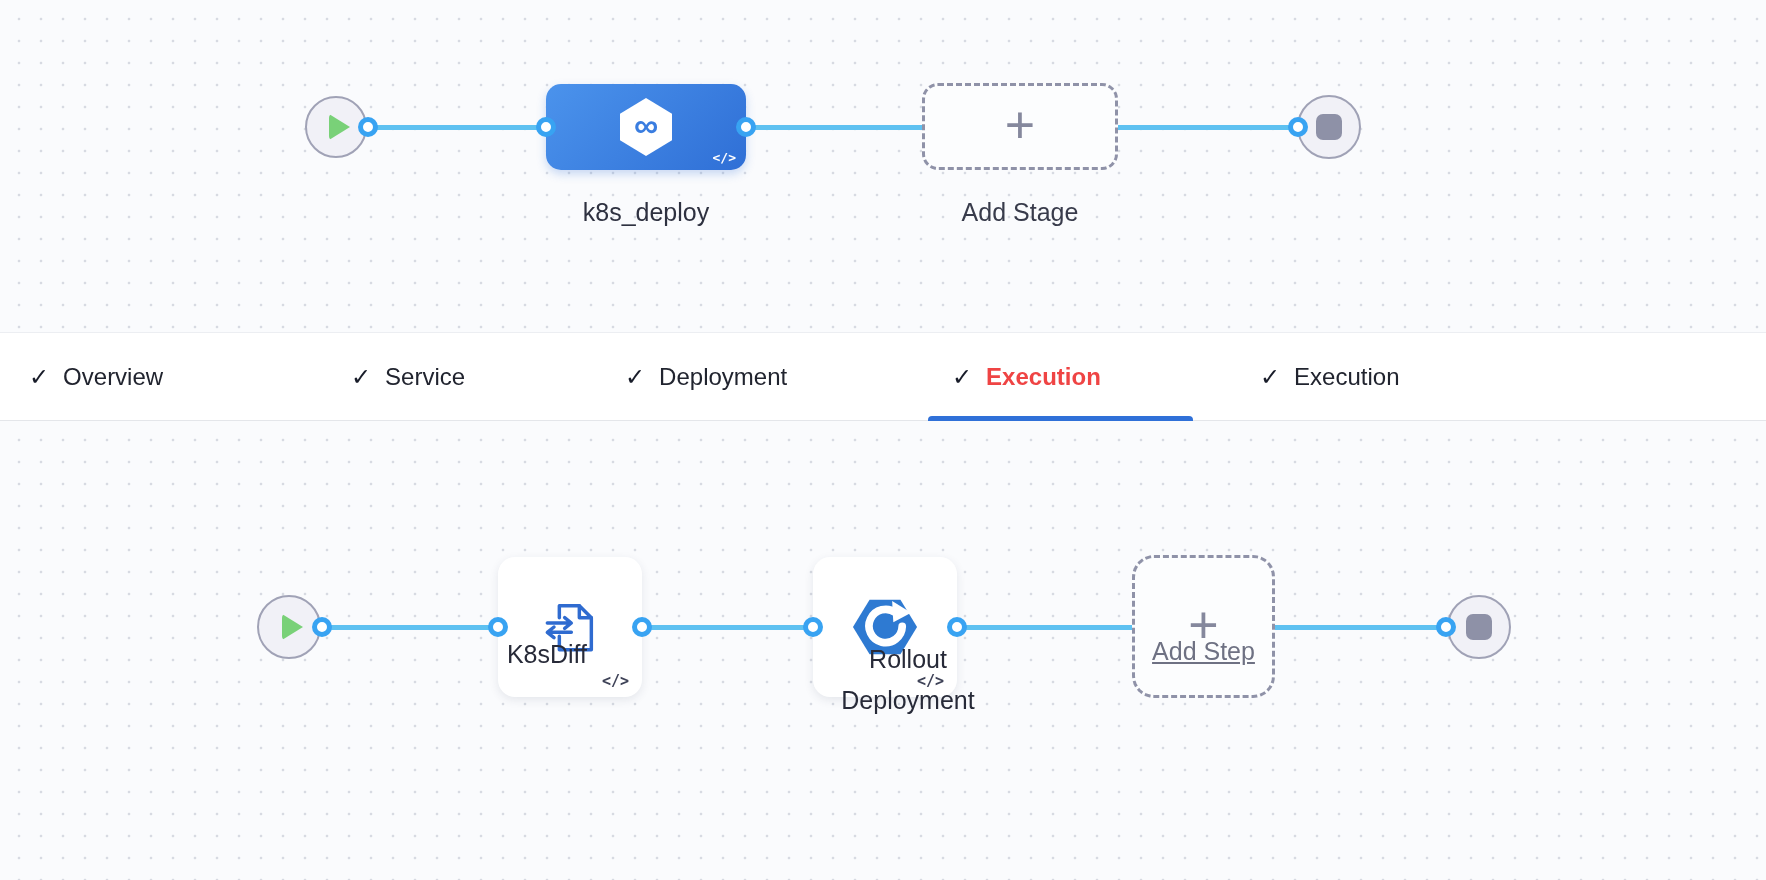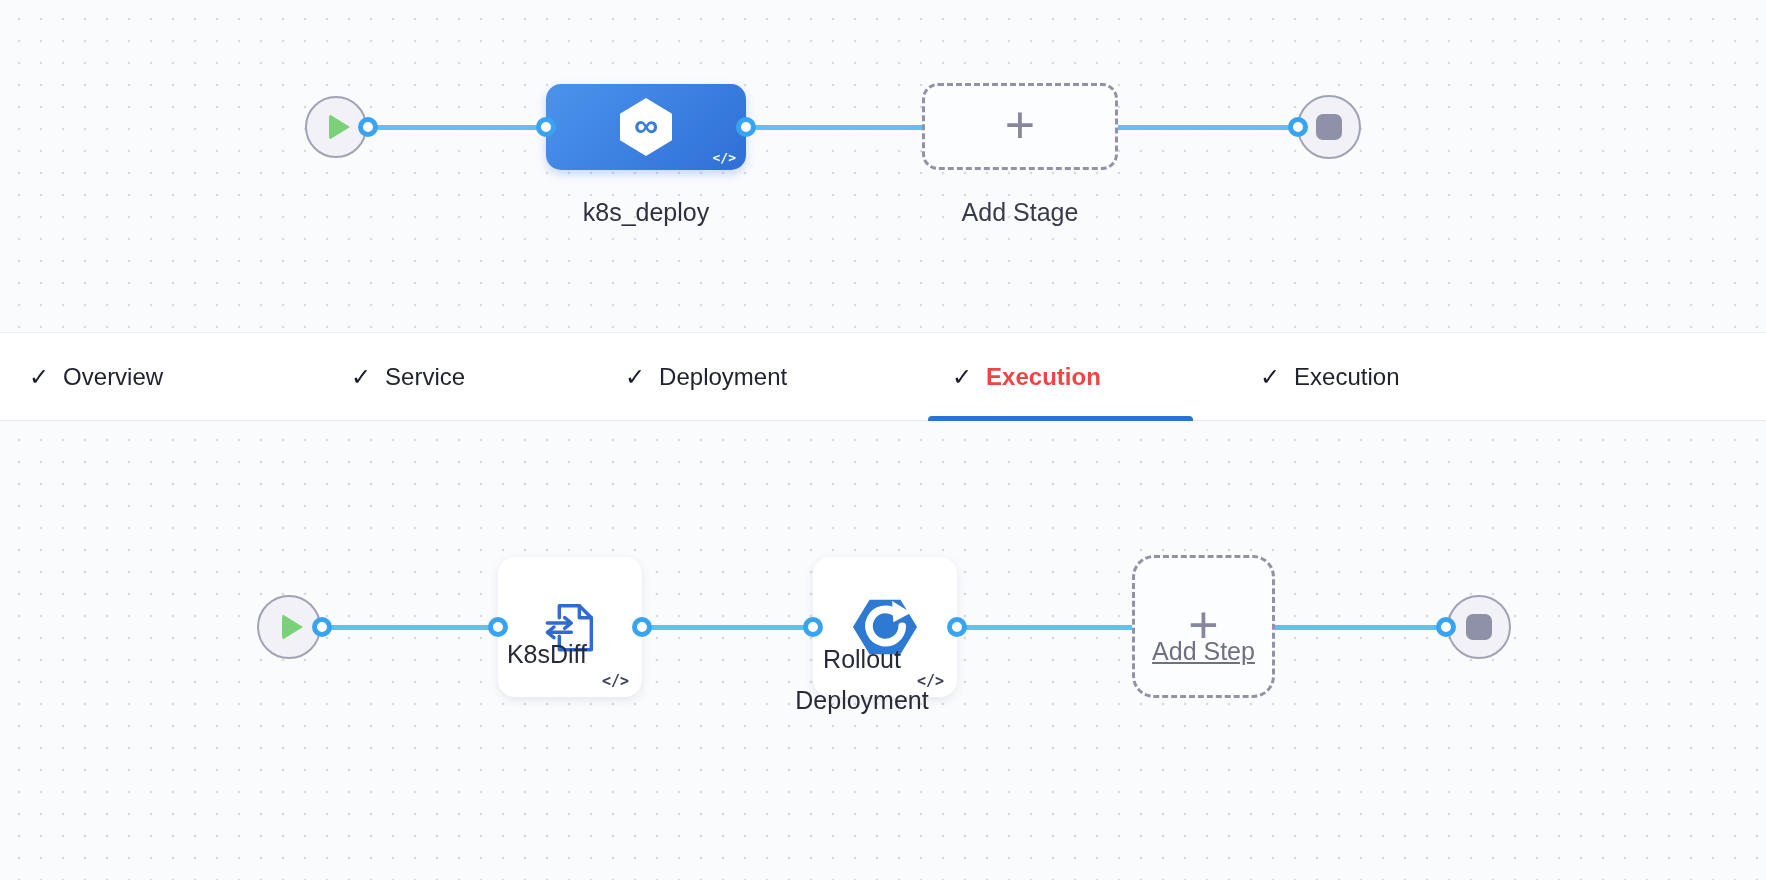--- a/index.html
+++ b/index.html
@@ -55,21 +55,21 @@
                display:flex; align-items:center; justify-content:center; }
   .step-card .code-badge { right:13px; bottom:7px; color:#3e4257; font-size:15px; }
   .card-k8sdiff { left:498px; }
   .card-rollout { left:813px; }
 
   
   .node-label { position:absolute; text-align:center; font-size:25px; color:#2e3140; z-index:2; }
   .lbl-stage    { left:546px;  top:198px; width:200px; }
   .lbl-addstage { left:922px;  top:198px; width:196px; color:#383b4b; }
   .lbl-k8sdiff  { left:475px;  top:640px; width:144px; color:#272a38; }
-  .lbl-rollout  { left:782px;  top:639px; width:160px; line-height:41px; color:#272a38;text-align:center; }
+  .lbl-rollout  { left:828px;  top:639px; width:160px; line-height:41px; color:#272a38;text-align:center; }
   .lbl-addstep  { left:1132px; top:637px; width:143px; color:#6e7183; }
 
   
   .tabbar { position:absolute; left:0; top:332px; width:1766px; height:89px; background:#ffffff;
             border-top:1px solid #eceef2; border-bottom:1px solid #e4e6ea; z-index:3; }
   .tab { position:absolute; top:0; height:100%; display:flex; align-items:center; gap:14px;
          cursor:pointer; }
   .tab-check { font-size:24px; font-weight:700; color:#181c29; line-height:1; }
   .tab-label { font-size:24px; color:#21242f; }
   .tab.active .tab-label { font-weight:700; color:#ef4444; }

